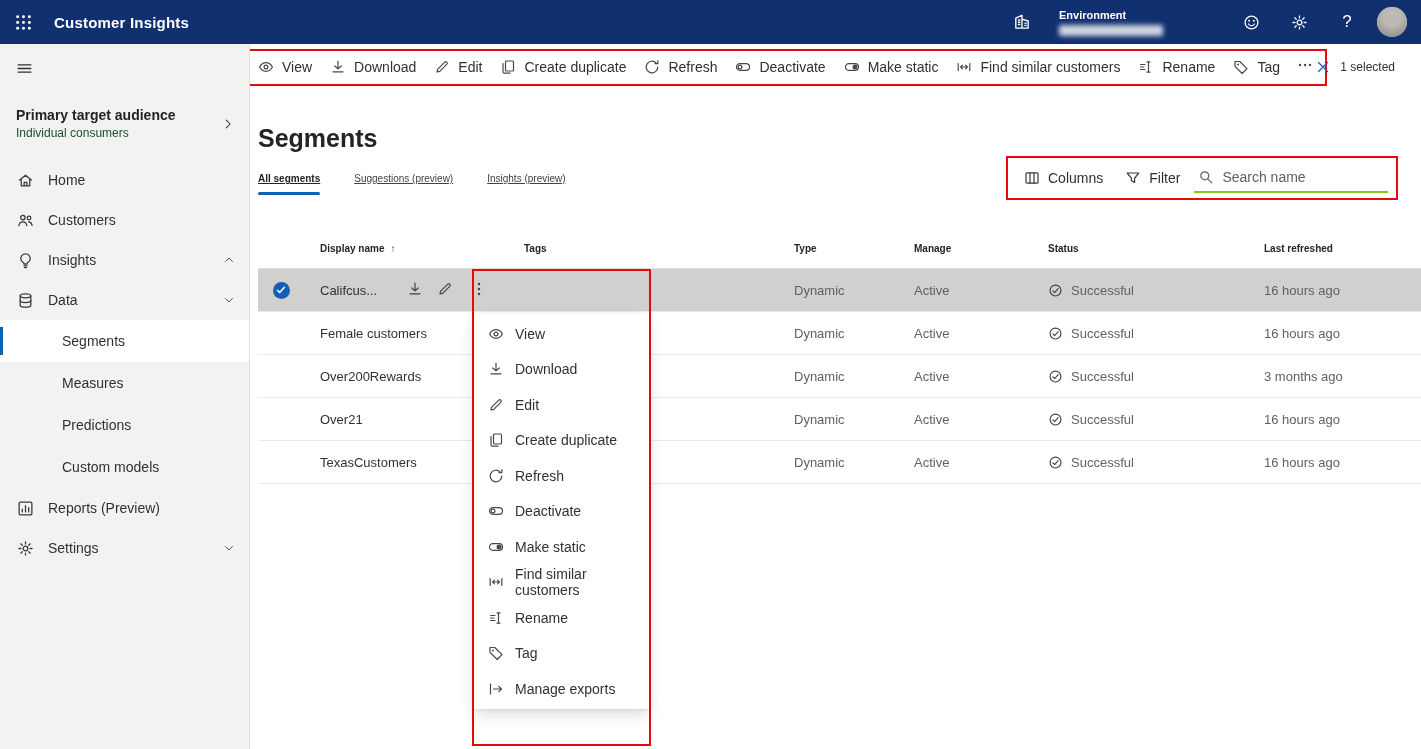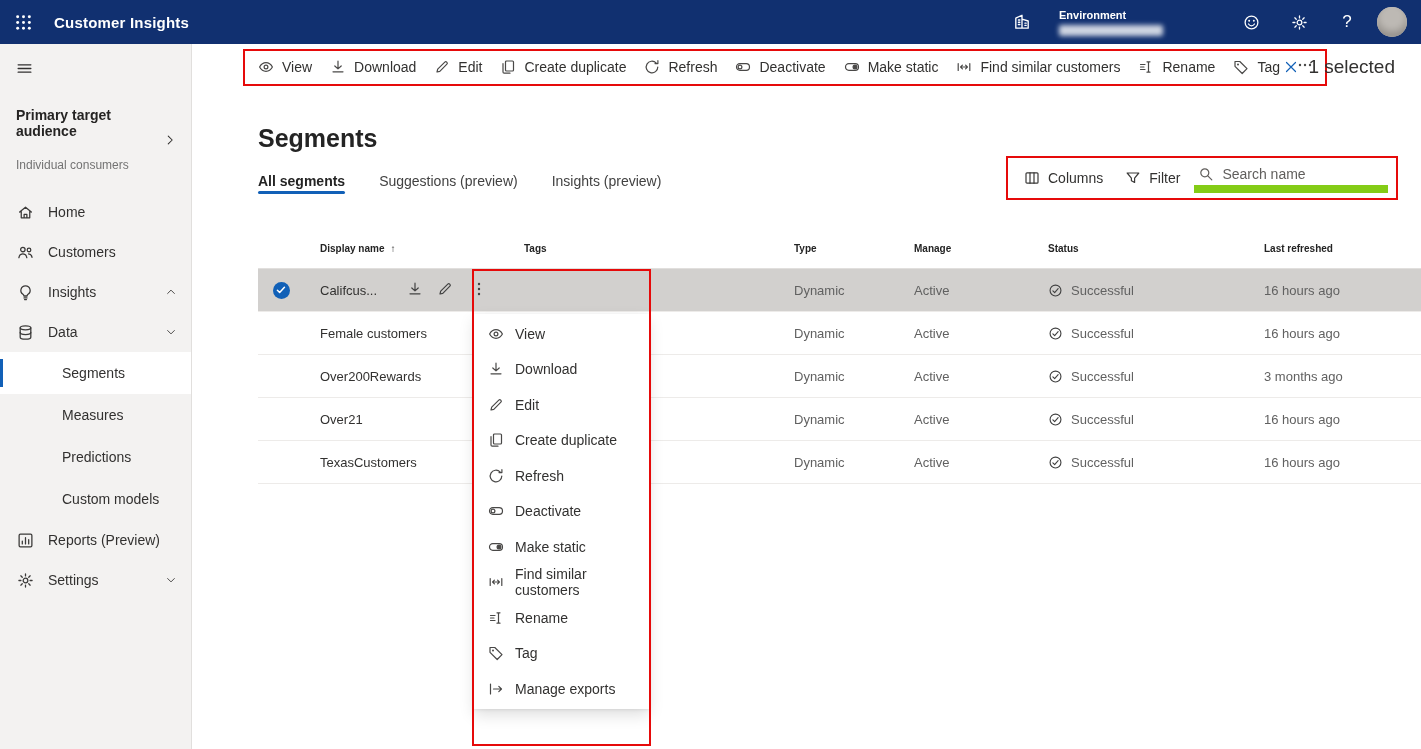--- a/index.html
+++ b/index.html
@@ -22,60 +22,60 @@
   .env .ic { margin-top:4px; }
   .env-label { font-size:11px; font-weight:700; }
   .env-name-blur { width:104px; height:11px; margin-top:4px; background:rgba(255,255,255,.8);
                    border-radius:2px; filter:blur(2.5px); }
   .top-icon-btn { width:48px; height:44px; display:flex; align-items:center; justify-content:center; color:#fff; font-size:16px; }
   .help-btn { font-size:17px; font-weight:400; }
   .avatar { width:30px; height:30px; border-radius:50%; overflow:hidden; margin:0 14px 0 6px; position:relative; background:#cfcbc6; flex:none; }
   .avatar-blur { position:absolute; inset:-2px; background:radial-gradient(circle at 50% 35%, #bdb9b4 0 35%, #8f8b86 75%); filter:blur(2px); }
 
   
-  .sidebar { position:absolute; left:0; top:44px; width:192px; bottom:0; background:#f3f2f1;
+  .sidebar { position:absolute; left:0; top:44px; width:250px; bottom:0; background:#f3f2f1;
              border-right:1px solid #e1dfdd; z-index:10; }
   .hamburger-btn { margin:16px 0 0 16px; color:#323130; }
   .audience { display:flex; align-items:center; justify-content:space-between; padding:26px 14px 8px 16px; }
   .aud-title { font-size:14px; font-weight:700; color:#252423; }
-  .aud-sub { font-size:12px; color:#737373; margin-top:19px; }
+  .aud-sub { font-size:12px; color:#14532d; margin-top:3px; }
   .aud-chev { color:#323130; }
   .nav { margin-top:12px; }
   .nav-item { height:40px; display:flex; align-items:center; gap:14px; padding:0 14px 0 17px;
               font-size:14px; color:#323130; cursor:pointer; }
   .nav-item .ic { color:#3b3a39; }
   .nav-chev { margin-left:auto; color:#605e5c; }
   .sub-item { height:42px; display:flex; align-items:center; padding-left:62px; font-size:14px; color:#323130; cursor:pointer; position:relative; }
   .sub-item.selected { background:#fff; }
   .sub-item.selected::before { content:""; position:absolute; left:0; top:7px; bottom:7px; width:3px; background:#1160b7; }
 
   
   .main { position:absolute; left:227px; top:44px; right:0; bottom:0; background:#fff; }
 
   .commandstrip { position:relative; height:46px; display:flex; align-items:center; }
   .commandbar { margin-left:16px; height:37px; border:2.5px solid #e60a0a; display:flex; align-items:center;
                 padding:0 4px; background:#fff; }
   .cmd { display:flex; align-items:center; gap:8px; padding:0 9px; height:30px; font-size:14px; color:#323130; }
   .cmd .ic { color:#494847; }
   .overflow-btn { padding:0 8px; color:#494847; }
-  .selection { position:absolute; right:26px; top:0; height:46px; display:flex; align-items:center; gap:9px; font-size:19px; color:#323130;justify-content:flex-end; }
+  .selection { position:absolute; right:26px; top:0; height:46px; display:flex; align-items:center; gap:9px; font-size:12px; color:#323130;justify-content:flex-end; }
   .selection .ic { color:#1160b7; }
 
   .content { position:relative; padding-left:31px; }
   .page-title { margin-top:34px; font-size:25px; font-weight:700; color:#242424; }
   .tabsrow { margin-top:20px; display:flex; gap:34px; height:30px; align-items:flex-start; }
-  .tab { font-size:14px; color:#424242; padding-bottom:5px; position:relative; }
+  .tab { font-size:10px; color:#424242; padding-bottom:11px; position:relative;text-decoration:underline; }
   .tab.active { font-weight:700; color:#242424; }
   .tab.active::after { content:""; position:absolute; left:0; right:0; bottom:0; height:3px; background:#1160b7; border-radius:2px; }
 
   .viewcontrols { position:absolute; left:779px; top:112px; width:392px; height:44px; border:2.5px solid #e60a0a;
                   background:#fff; display:flex; align-items:center; padding:0 8px; gap:6px; z-index:5; }
   .vc-btn { display:flex; align-items:center; gap:8px; font-size:14px; color:#323130; padding:0 8px; height:32px; }
   .vc-btn .ic { color:#3b3a39; }
-  .searchbox { flex:1; display:flex; align-items:center; gap:8px; height:30px; border-bottom:8px solid #84cc16; padding:0 4px; color:#605e5c; }
+  .searchbox { flex:1; display:flex; align-items:center; gap:8px; height:30px; border-bottom:2px solid #84cc16; padding:0 4px; color:#605e5c; }
   .searchbox input { border:none; outline:none; background:transparent; width:100%; font-size:14px; color:#323130; font-family:inherit; }
   .searchbox input::placeholder { color:#605e5c; }
 
   
   .table { margin-top:26px; width:1163px; }
   .trow { display:grid; grid-template-columns:46px 220px 270px 120px 134px 216px 157px; align-items:center; }
   .thead { height:40px; font-size:10px; font-weight:700; color:#242424; border-bottom:1px solid #e1dfdd; }
   .th-name { padding-left:16px; display:flex; gap:6px; align-items:center; }
   .tr { height:43px; font-size:13px; border-bottom:1px solid #edebe9; background:#fff; }
   .tr.selected { background:#d2d0ce; }

